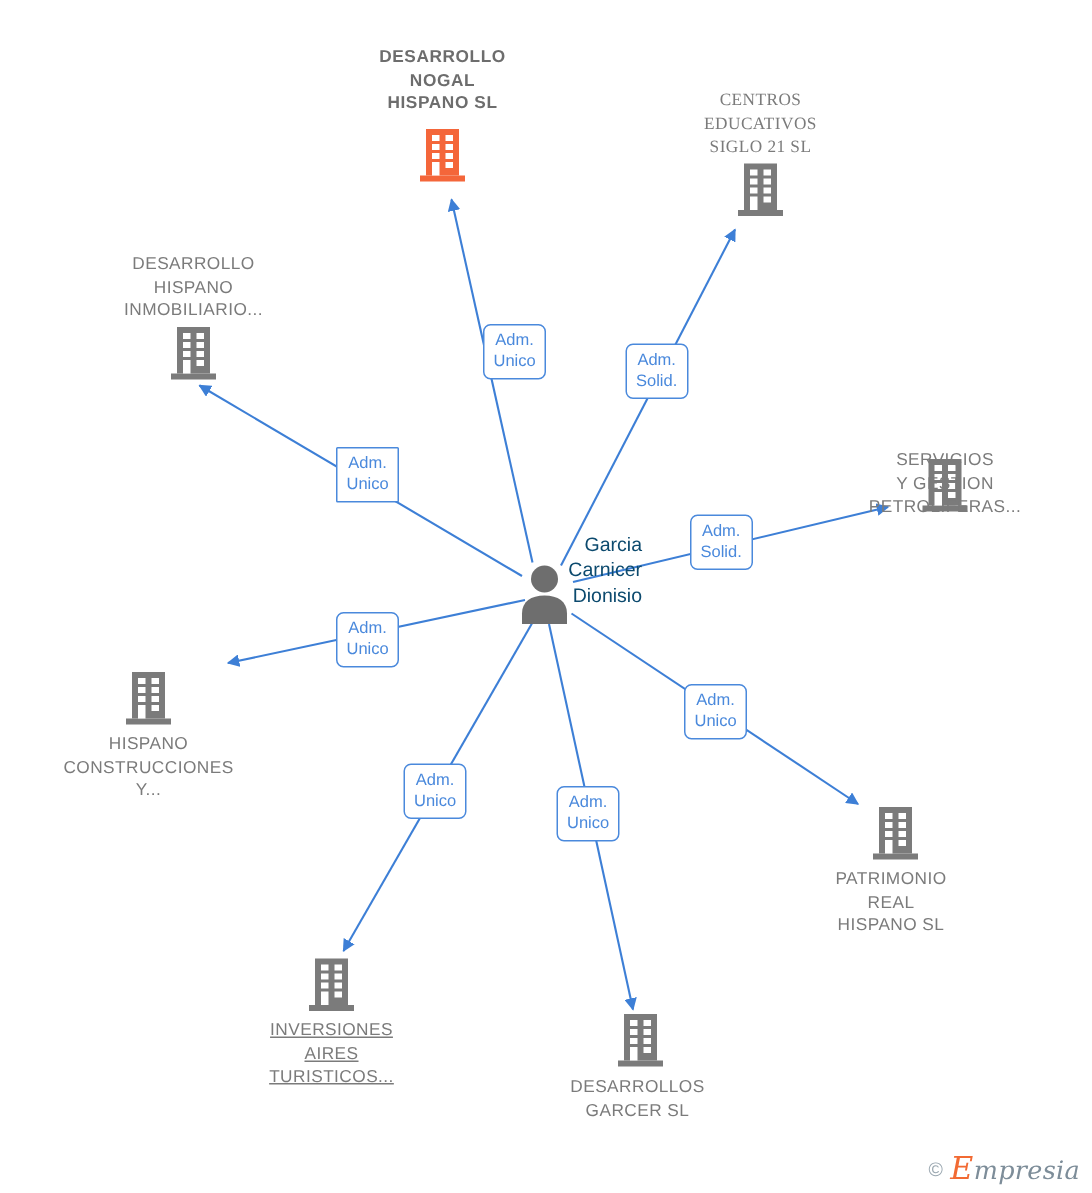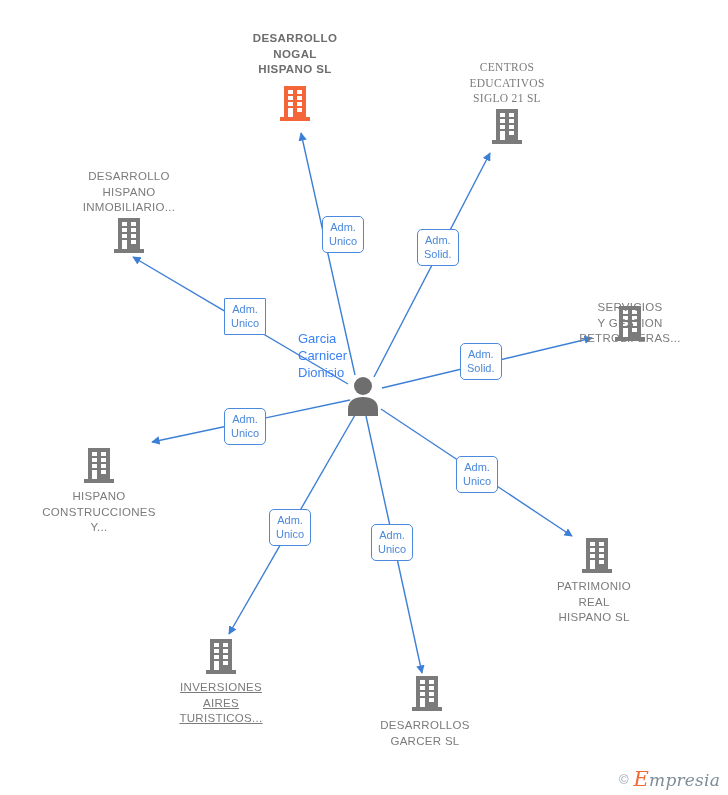--- a/index.html
+++ b/index.html
@@ -37,25 +37,26 @@
     white-space: pre-line;
     pointer-events: none;
   }
   .node-label.focus {
     color: #6d6d6d;
     font-weight: bold;
     letter-spacing: 0.4px;
   }
   .person-label {
     position: absolute;
-    text-align: left;
-    color: #3b82f6;
+    text-align: right;
+    color: #0c4a6e;
     font-size: 13px;
     line-height: 17px;
     white-space: pre-line;
+    margin-top: 24px;
   }
   .edge-label {
     position: absolute;
     box-sizing: border-box;
     border: 1.3px solid #4a89dc;
     border-radius: 5px;
     background: #ffffff;
     color: #4a89dc;
     font-size: 11px;
     line-height: 14px;

